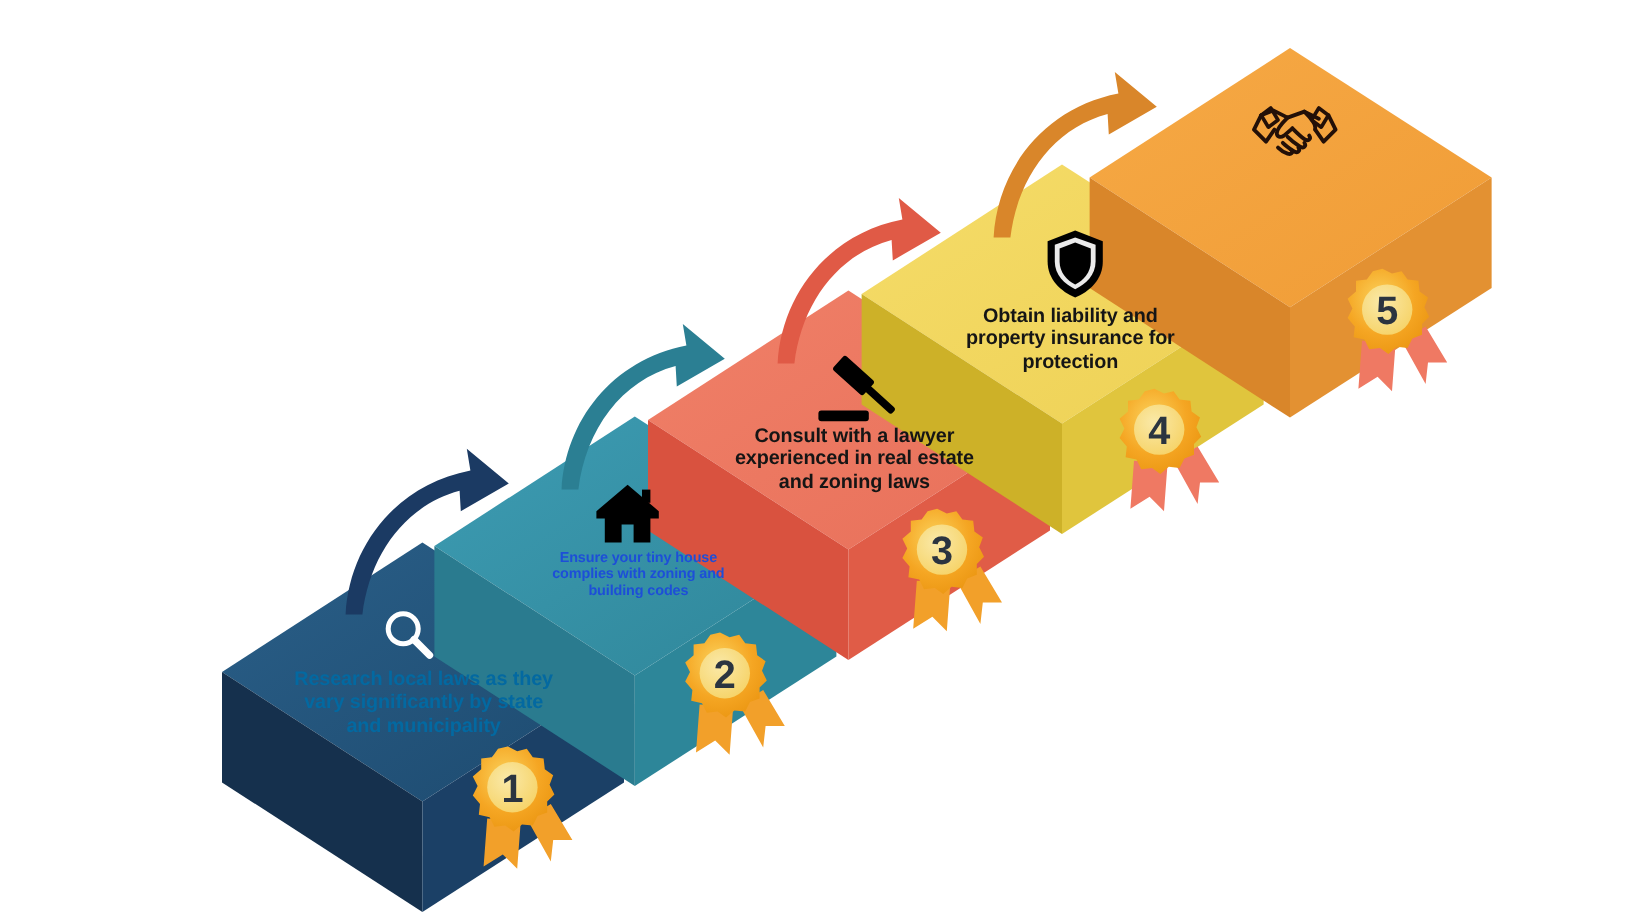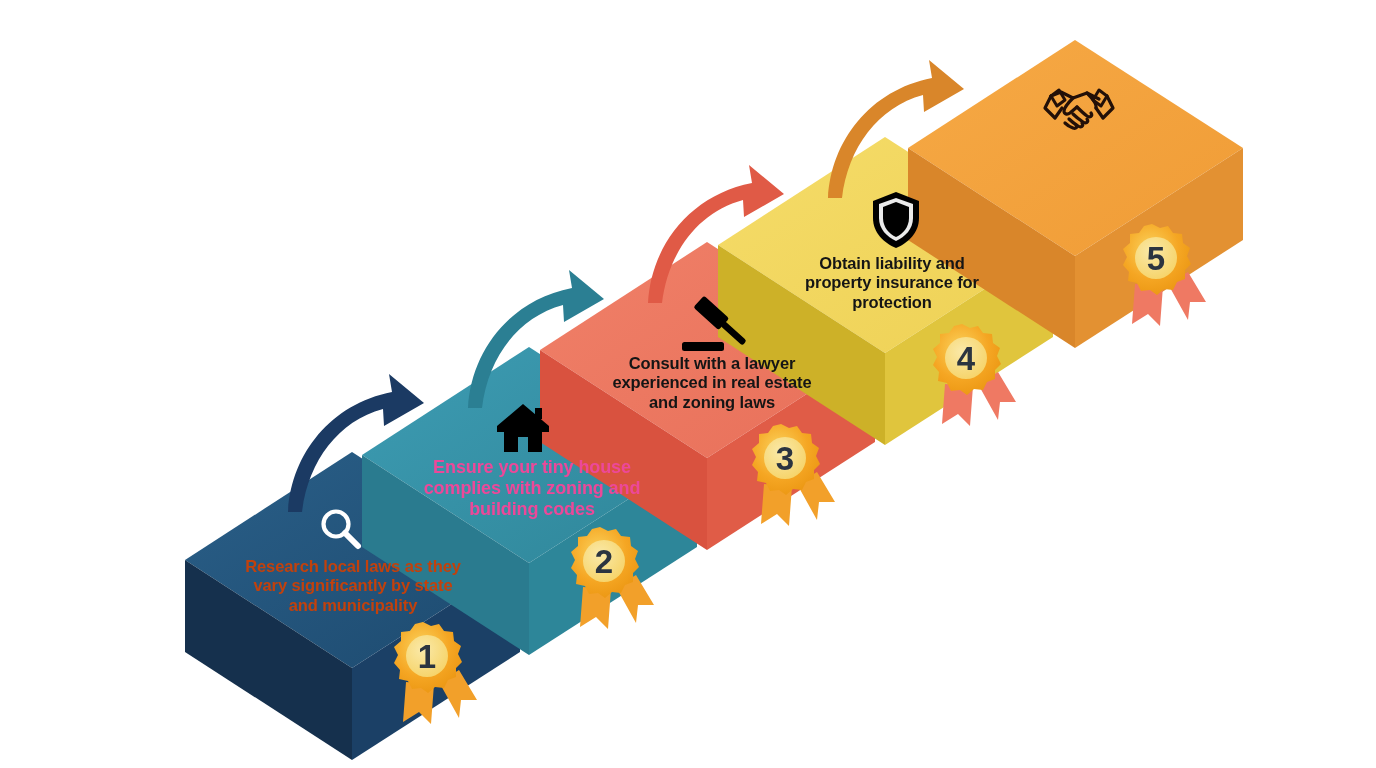--- a/index.html
+++ b/index.html
@@ -187,25 +187,25 @@
     </g>
 
     <g transform="translate(1152,262)">
       <path d="M-17,22 L-20,62 L-4,52 L8,64 L11,24 Z" fill="#ef7963"></path>
       <path d="M16,22 L36,58 L38,40 L54,40 L36,10 Z" fill="#ef7963"></path>
       <path fill="url(#rosetteGrad)" d="M0,-38 L8,-34 L16,-36 L21,-29 L30,-28 L31,-19 L38,-14 L35,-6 L39,2 L33,8 L33,17 L25,20 L21,28 L12,27 L5,33 L-2,28 L-11,29 L-15,21 L-24,19 L-23,10 L-29,3 L-25,-5 L-29,-13 L-22,-19 L-22,-28 L-13,-29 L-8,-36 Z"></path>
       <circle cx="4" cy="-4" r="21" fill="url(#rosetteInner)"></circle>
     </g>
   </svg>
 
-  <div class="step-text" style="left:233px;top:557px;width:240px;font-size:16.5px;color:#c2410c;">Research local laws as they
+  <div class="step-text" style="left:233px;top:557px;width:240px;font-size:16.5px;color:#0369a1;">Research local laws as they
 vary significantly by state
 and municipality</div>
 
-  <div class="step-text" style="left:412px;top:457px;width:240px;font-size:18px;color:#ec4899;">Ensure your tiny house
+  <div class="step-text" style="left:412px;top:457px;width:240px;font-size:12px;color:#1d4ed8;">Ensure your tiny house
 complies with zoning and
 building codes</div>
 
   <div class="step-text" style="left:592px;top:354px;width:240px;font-size:16.5px;color:#151515;">Consult with a lawyer
 experienced in real estate
 and zoning laws</div>
 
   <div class="step-text" style="left:772px;top:254px;width:240px;font-size:16.5px;color:#151515;">Obtain liability and
 property insurance for
 protection</div>

